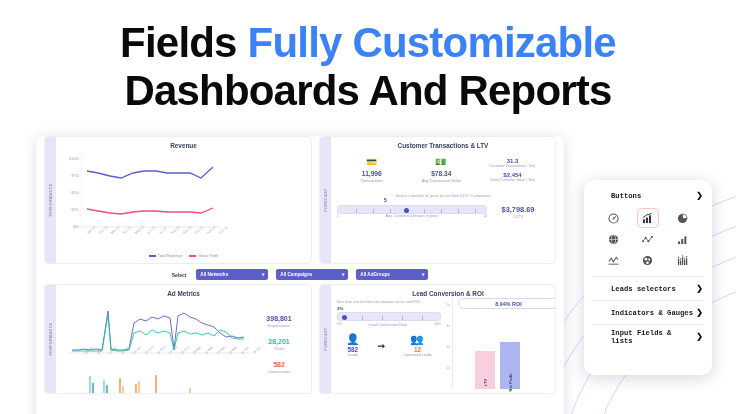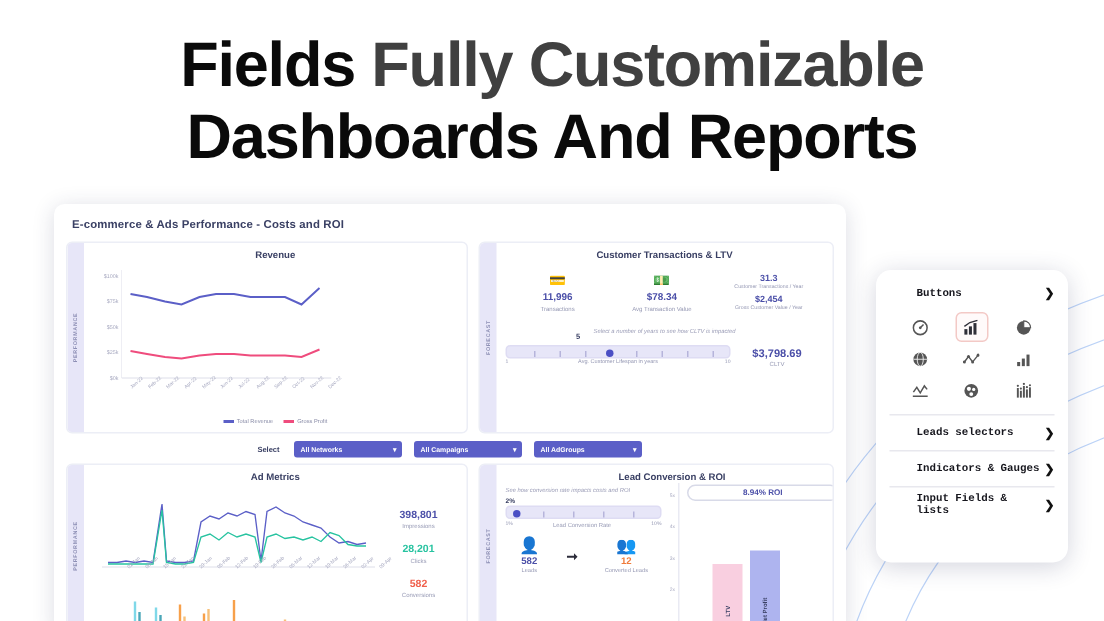--- a/index.html
+++ b/index.html
@@ -12,21 +12,21 @@
   #root { position: relative; width: 736px; height: 414px; }
 
   
   .headline {
     position: absolute; left: 0; top: 22px; width: 736px;
     text-align: center; line-height: 1.02;
     font-weight: 700; letter-spacing: -0.8px;
   }
   .headline .l1 { font-size: 42px; color: #0a0a0a; display:block; }
   .headline .l2 { font-size: 42px; color: #0a0a0a; display:block; margin-top: 5px;}
-  .hl-blue { color: #404040; }
+  .hl-blue { color: #3b82f6; }
 
   
   .arcs { position:absolute; right:-20px; top:190px; width:330px; height:240px; pointer-events:none; }
 
   
   .dash {
     position: absolute; left: 36px; top: 136px;
     width: 528px; height: 286px;
     background: #ffffff;
     border-radius: 7px 7px 0 0;
@@ -89,21 +89,21 @@
   .ltv-kpis { display:flex; align-items:flex-start; margin-top: 8px; }
   .ltv-k { flex:1; text-align:center; }
   .ltv-k .ico { font-size: 9px; line-height: 10px; color:#2c2c3a; }
   .ltv-k .v { font-size: 6.6px; font-weight:700; color:#4b4fa8; margin-top:3px; }
   .ltv-k .k { font-size: 4px; color:#9699b4; margin-top: 1px; }
   .ltv-side { flex: 1.05; text-align:center; padding-top:1px; }
   .ltv-side .v { font-size: 6px; font-weight:700; color:#4b4fa8; }
   .ltv-side .k { font-size: 3.5px; color:#9699b4; }
   .ltv-hint { text-align:center; font-size:3.9px; font-style:italic; color:#9a9cb6; margin-top: 10px; }
 
-  .slider-row { display:flex; align-items:center; margin-top: 7px; }
+  .slider-row { display:flex; align-items:flex-start; margin-top: 7px; }
   .slider-box { flex: 1; position: relative; }
   .slider-val { position:absolute; left:47px; top:-8px; font-size:5px; font-weight:700; color:#3a4064;}
   .track {
     height: 9px; border-radius: 3px; background: #e7e6f8; border:1px solid #dedcf3;
     position: relative;
   }
   .track .tick { position:absolute; top:2.5px; width:0.7px; height:4px; background:#b6b4db; }
   .track .knob {
     position:absolute; top:2px; width:5px; height:5px; border-radius:50%;
     background:#4b4fc4;
@@ -201,21 +201,20 @@
   <svg class="arcs" viewBox="0 0 330 240">
     <g fill="none" stroke="#bcd3f7" stroke-width="0.8">
       <path d="M330 0 C 200 40, 120 120, 90 240"></path>
       <path d="M330 30 C 215 65, 140 140, 112 240"></path>
       <path d="M330 60 C 232 92, 165 155, 140 240"></path>
       <path d="M330 95 C 250 120, 195 170, 172 240"></path>
     </g>
   </svg>
 
   <div class="dash">
-    <div class="dash-title">E-commerce &amp; Ads Performance - Costs and ROI</div>
 
     <div class="dash-body">
 
       <div class="row">
 
         <div class="panel" style="width:268px;height:128px">
           <div class="vtab">
             <span>PERFORMANCE</span>
           </div>
           <div class="pbody">

